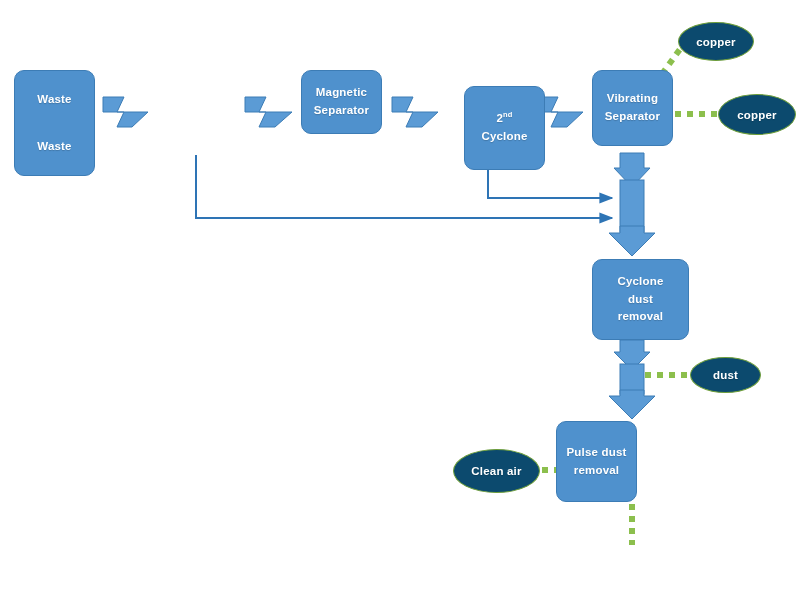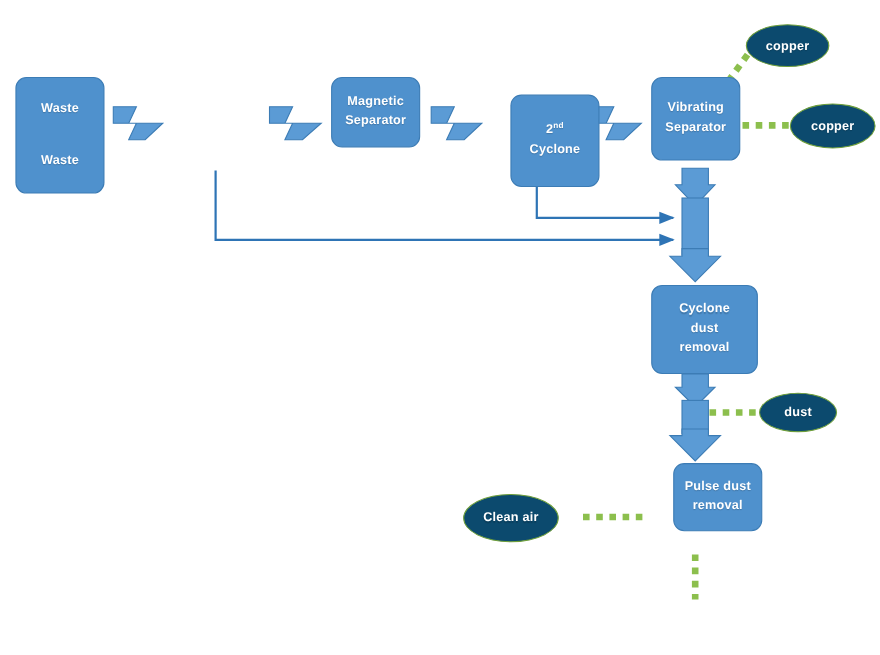--- a/index.html
+++ b/index.html
@@ -146,35 +146,35 @@
     <span class="ln">Vibrating</span>
     <span class="ln">Separator</span>
   </div>
 
   <div class="node-box" style="left:592px; top:259px; width:97px; height:81px;">
     <span class="ln">Cyclone</span>
     <span class="ln">dust</span>
     <span class="ln">removal</span>
   </div>
 
-  <div class="node-box" style="left:612px; top:421px; width:81px; height:62px;">
+  <div class="node-box" style="left:556px; top:421px; width:81px; height:81px;">
     <span class="ln">Pulse dust</span>
     <span class="ln">removal</span>
   </div>
 
   <div class="ellipse-node" style="left:678px; top:22px; width:76px; height:39px;">
     <span>copper</span>
   </div>
 
   <div class="ellipse-node" style="left:718px; top:94px; width:78px; height:41px;">
     <span>copper</span>
   </div>
 
   <div class="ellipse-node" style="left:690px; top:357px; width:71px; height:36px;">
     <span>dust</span>
   </div>
 
-  <div class="ellipse-node" style="left:421px; top:449px; width:87px; height:44px;">
+  <div class="ellipse-node" style="left:453px; top:449px; width:87px; height:44px;">
     <span>Clean air</span>
   </div>
 
 
 </div>
 
 </body></html>

